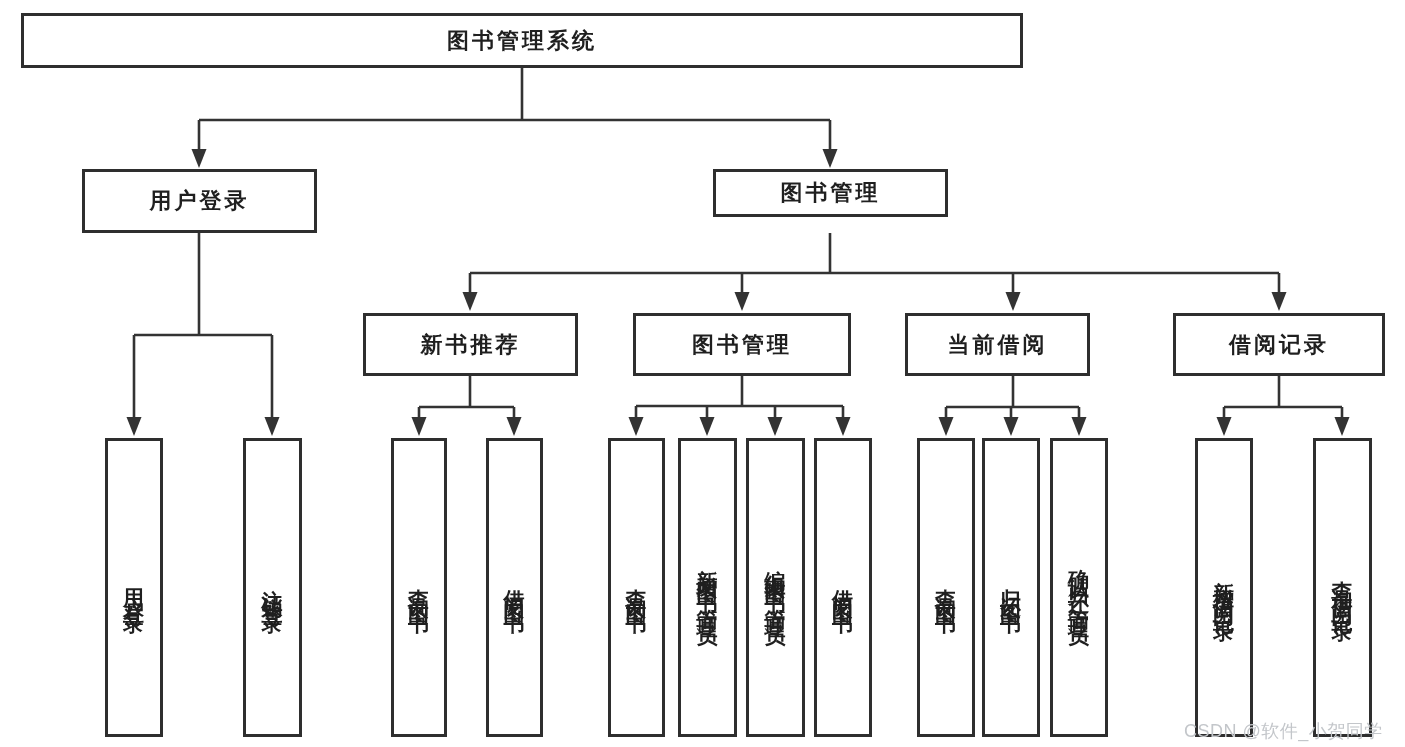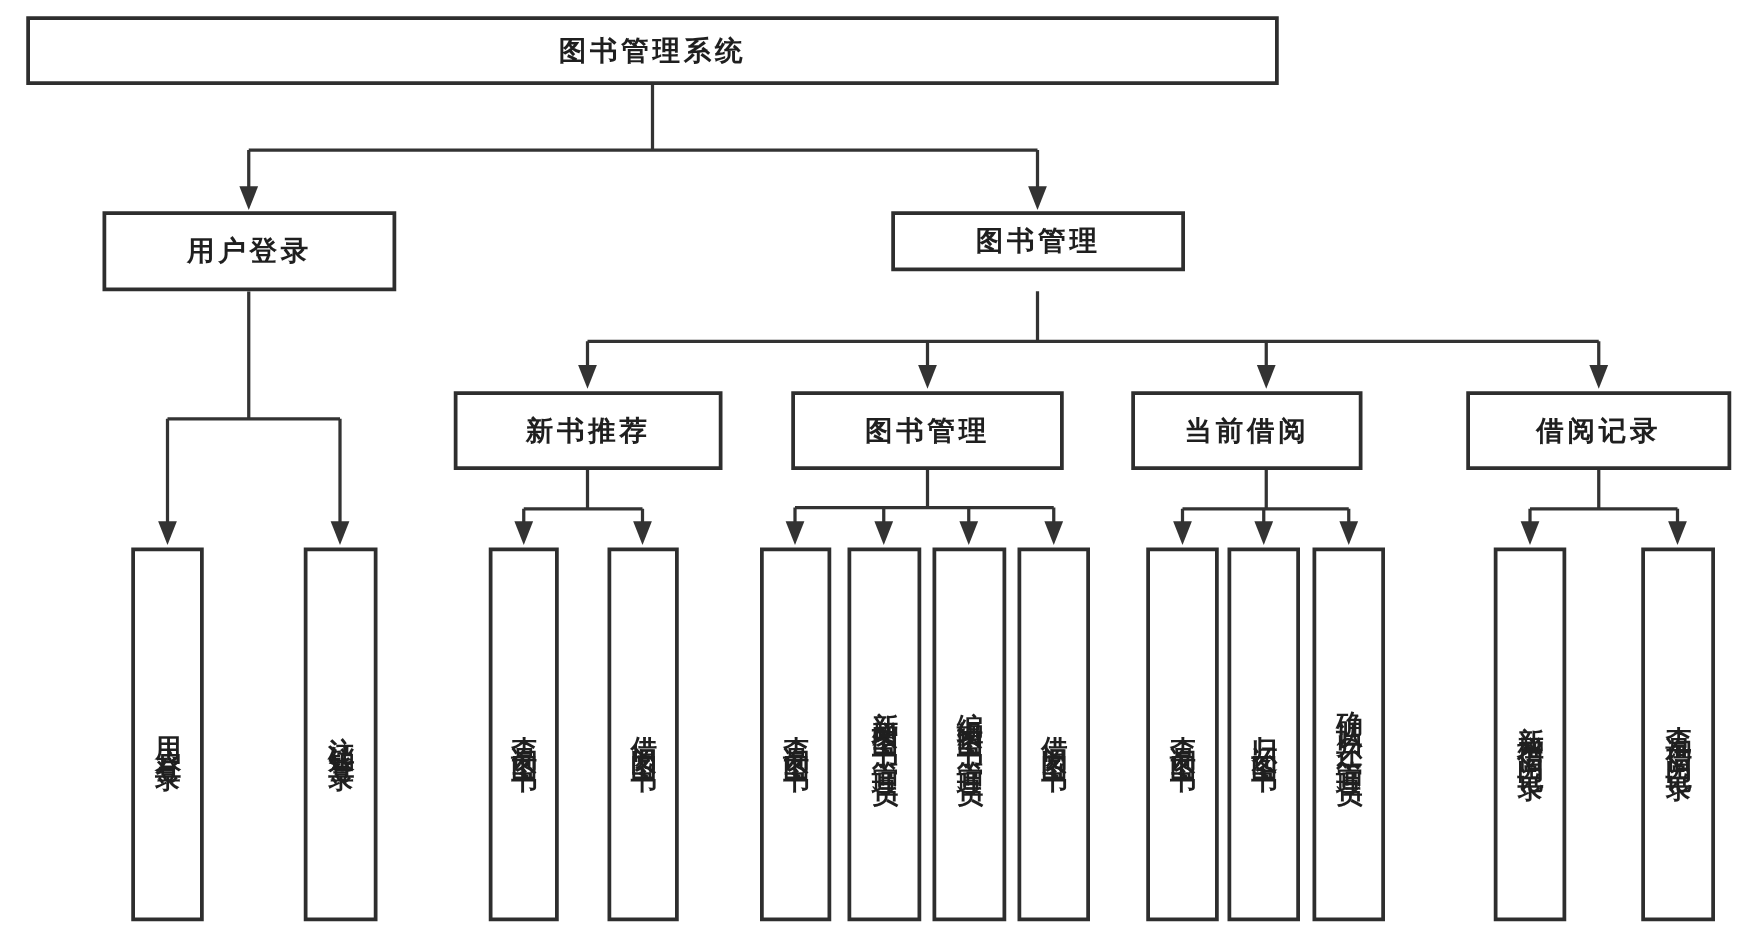--- a/index.html
+++ b/index.html
@@ -184,13 +184,14 @@
     <span>确认归还（管理员）</span>
   </div>
 
   <div class="node vbox" style="left:1195px;top:438px;width:58px;height:299px;">
     <span>新增借阅记录</span>
   </div>
   <div class="node vbox" style="left:1313px;top:438px;width:59px;height:299px;">
     <span>查询借阅记录</span>
   </div>
 
+  <div id="watermark">CSDN @软件_小贺同学</div>
 </div>
 
 </body></html>

